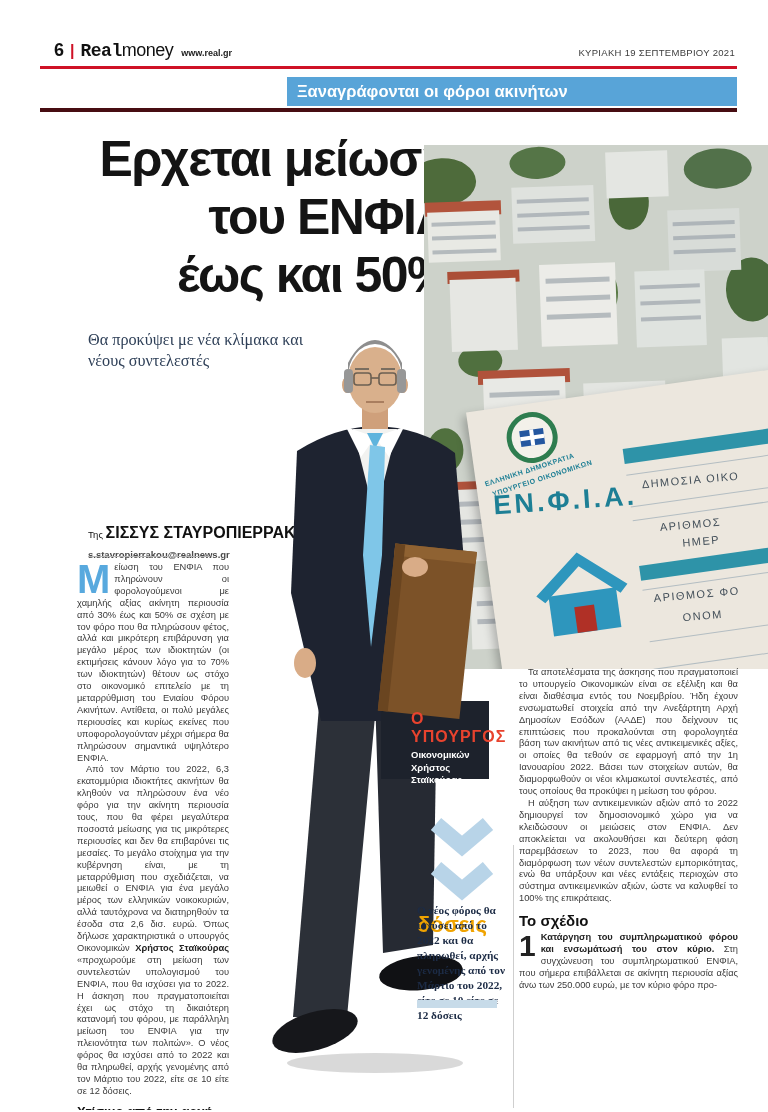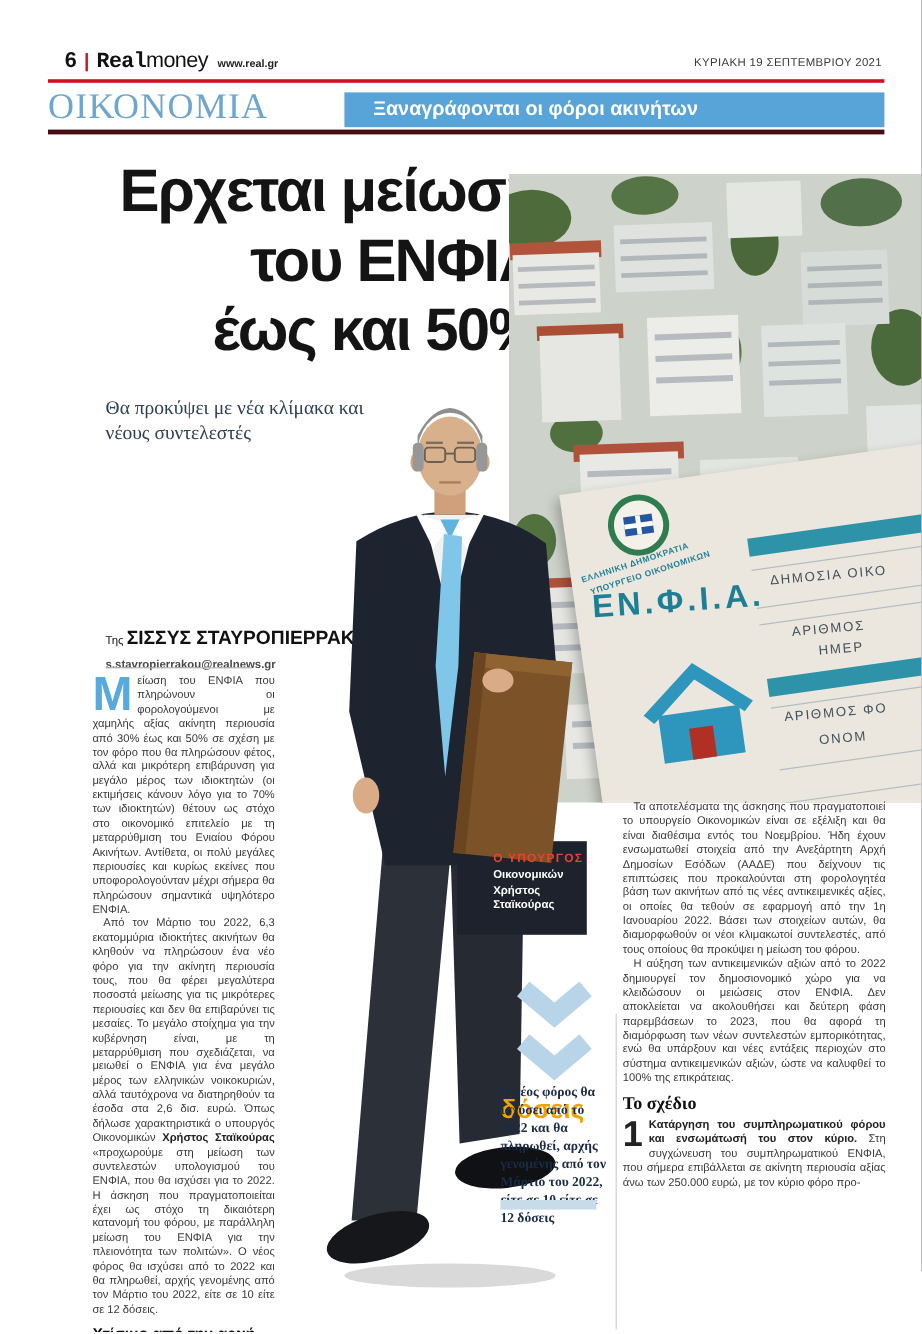--- a/index.html
+++ b/index.html
@@ -11,21 +11,21 @@
   .pnum{font-size:18px;font-weight:bold;color:#111;}
   .pipe{color:#cf1126;font-weight:bold;font-size:16px;}
   .brand{font-size:18px;color:#111;letter-spacing:-0.5px;}
   .brand b{font-weight:bold;font-family:Liberation Mono, monospace;}
   .site{font-size:9px;font-weight:bold;color:#222;margin-left:2px;}
   #issue-date{right:33px;top:47px;font-size:9.5px;color:#3c3c3c;letter-spacing:0.3px;}
   #rule-red{left:40px;top:66px;width:697px;height:3px;background:#cf1126;}
   #section-title{left:40px;top:72px;font-family:"Liberation Serif","DejaVu Serif",serif;
       font-size:30px;color:#6ea6cf;letter-spacing:1px;}
   #kicker{left:287px;top:77px;width:450px;height:29px;background:#58a4d8;color:#fff;
-      font-size:16.5px;font-weight:bold;display:flex;align-items:center;padding-left:24px;box-sizing:border-box;}
+      font-size:16.5px;font-weight:bold;display:flex;align-items:center;padding-left:10px;box-sizing:border-box;}
   #rule-dark{left:40px;top:108px;width:697px;height:3.5px;background:#470d12;}
   
   #headline{left:28px;top:130px;width:422px;text-align:right;color:#141414;
       font-weight:bold;font-size:50px;line-height:58px;letter-spacing:-1.5px;}
   
   #photo-box{left:424px;top:145px;width:344px;height:524px;overflow:hidden;}
   #enfia-doc{left:62px;top:243px;width:330px;height:310px;background:#ece7de;
       transform:rotate(-8deg);box-shadow:-4px 4px 10px rgba(0,0,0,.25);}
   .doc-arc{position:absolute;font-size:7px;font-weight:bold;color:#1d7f95;letter-spacing:.5px;transform:rotate(-10deg);}
   #doc-title{position:absolute;left:14px;top:86px;color:#1d7f95;font-size:27px;font-weight:bold;letter-spacing:3px;transform:rotate(4deg);}
@@ -40,50 +40,49 @@
   #byline-email{left:88px;top:549px;font-size:9.5px;font-weight:bold;color:#4a4a4a;}
   #byline-rule{left:88px;top:556px;width:122px;height:1px;background:#b5b5b5;}
   
   .bodycol{font-size:9.3px;line-height:11.9px;color:#3a3a3a;text-align:justify;overflow:hidden;}
   #col1{left:77px;top:562px;width:152px;height:548px;}
   #col2{left:519px;top:667px;width:219px;height:443px;}
   .bodycol p{margin:0;}
   .bodycol p.ind{text-indent:9px;}
   .dropcap{float:left;font-size:40px;line-height:33px;font-weight:bold;color:#58a9de;margin:1px 4px 0 0;}
   .subhead{font-size:13px;font-weight:bold;color:#111;margin:6px 0 2px 0;line-height:15px;text-align:left;}
-  .subhead2{font-size:15px;font-weight:bold;color:#111;margin:7px 0 3px 0;line-height:17px;text-align:left;font-family:Liberation Serif, serif;}
+  .subhead2{font-size:15px;font-weight:bold;color:#111;margin:7px 0 3px 0;line-height:17px;text-align:left;}
   .bignum{float:left;font-size:30px;line-height:26px;font-weight:bold;color:#222;margin:1px 5px 0 0;}
   b.inb{color:#222;}
   
   #dose-title{left:417px;top:912px;font-size:22px;font-weight:bold;color:#f0a300;}
   #dose-text{left:417px;top:903px;width:90px;font-family:"Liberation Serif","DejaVu Serif",serif;
       font-weight:bold;font-size:11.3px;line-height:15px;color:#1c2b45;}
   #dose-bar{left:417px;top:1000px;width:80px;height:8px;background:#c7dbe9;}
   #col-divider{left:513px;top:845px;width:1px;height:263px;background:#cfcfcf;}
   
   #photo-caption{left:411px;top:710px;width:80px;}
-  #caption-title{font-size:10px;font-weight:bold;color:#e8432e;letter-spacing:1px;margin-bottom:3px;}
+  #caption-title{font-size:16px;font-weight:bold;color:#e8432e;letter-spacing:1px;margin-bottom:3px;}
   .caption-line{font-size:9.5px;font-weight:bold;color:#ffffff;line-height:12.5px;}
   #chevrons{left:430px;top:814px;}
 </style>
 </head>
 <body>
 
 <div id="page">
 
   <div id="masthead" class="abs">
     <span class="pnum">6</span>
     <span class="pipe">|</span>
     <span class="brand"><b>Real</b><span>money</span></span>
     <span class="site">www.real.gr</span>
   </div>
   <div id="issue-date" class="abs">ΚΥΡΙΑΚΗ 19 ΣΕΠΤΕΜΒΡΙΟΥ 2021</div>
   <div id="rule-red" class="abs"></div>
 
-  <div id="section-title" class="abs">ΟΙΚΟΝΟΜΙΑ</div>
   <div id="kicker" class="abs">
     <span>Ξαναγράφονται οι φόροι ακινήτων</span>
   </div>
   <div id="rule-dark" class="abs"></div>
 
   <div id="headline" class="abs">
     <div>Ερχεται μείωση</div>
     <div>του ΕΝΦΙΑ</div>
     <div>έως και 50%</div>
   </div>

